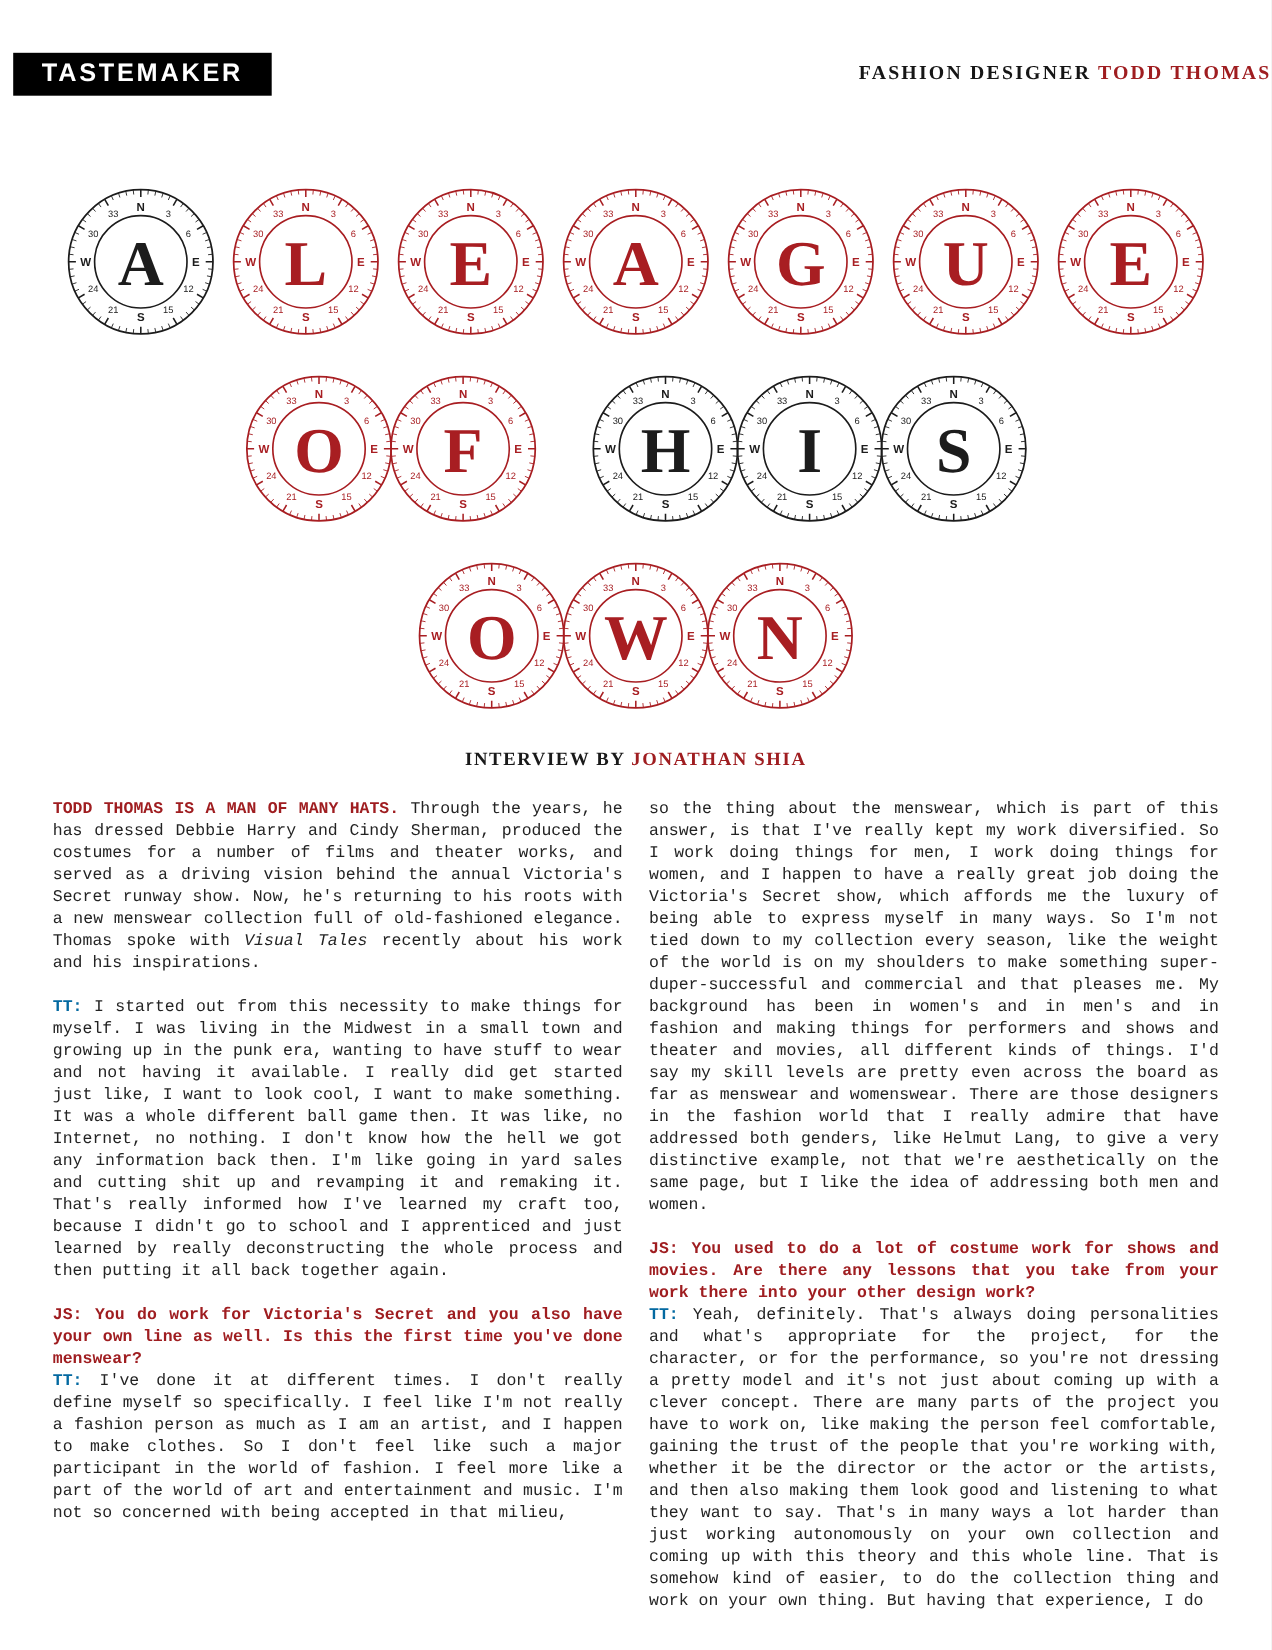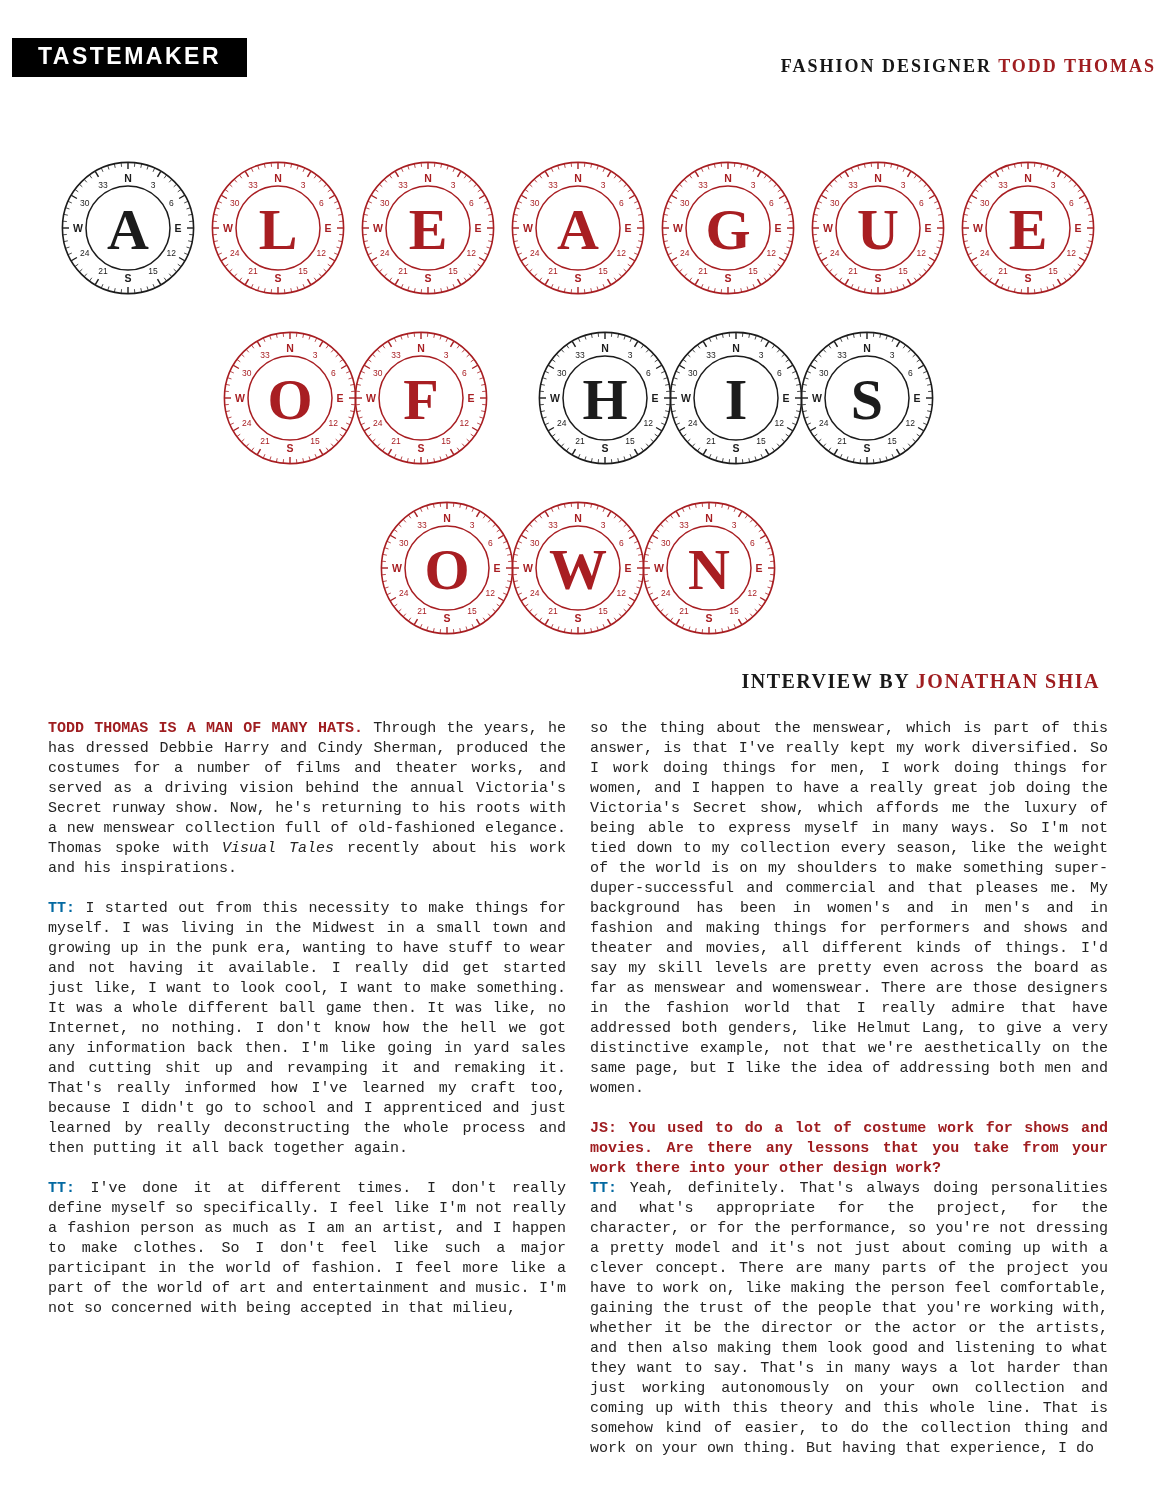--- a/index.html
+++ b/index.html
@@ -6,21 +6,21 @@
   .page{
     position:relative;
     width:1156px;
     height:1500px;
     margin:0 auto;
     background:#ffffff;
     font-family:"Liberation Serif", serif;
     overflow:hidden;
   }
   
-  .page-header{position:relative;height:74px;padding-top:38px;box-sizing:content-box;}
+  .page-header{position:relative;height:74px;padding-top:48px;box-sizing:content-box;}
   .tag-box{
     display:inline-block;
     margin-left:12px;
     background:#000000;
     color:#ffffff;
     font-family:"Liberation Sans", sans-serif;
     font-weight:bold;
     font-size:23px;
     letter-spacing:2.5px;
     padding:5px 26px 7px 26px;
@@ -46,26 +46,26 @@
     justify-content:space-between;
     gap:0;
   }
   .clock-group{display:flex;}
   .clock-group .clock + .clock{margin-left:-5px;}
   .clock-row.spread .clock-group .clock + .clock{margin-left:14px;}
   .clock{width:136px;height:136px;}
   
   .bylines{
     display:flex;
-    justify-content:flex-end;
+    justify-content:center;
     padding:0 56px;
     margin-top:28px;
     font-family:"Liberation Serif", serif;
     font-weight:bold;
-    font-size:20px;
+    font-size:17px;
     letter-spacing:1.5px;
     color:#1a1a1a;
   }
   .bylines .red{color:#9f1d20;}
   
   .article{
     display:flex;
     gap:24px;
     padding:0 48px;
     margin-top:26px;
@@ -1286,20 +1286,21 @@
     </div>
   </div>
 
   <div class="article">
     <div class="col" id="col-left">
         <p class="intro-para"><span class="lead">TODD THOMAS IS A MAN OF MANY HATS.</span> Through the years, he has dressed Debbie Harry and Cindy Sherman, produced the costumes for a number of films and theater works, and served as a driving vision behind the annual Victoria's Secret runway show. Now, he's returning to his roots with a new menswear collection full of old-fashioned elegance. Thomas spoke with <span class="italic">Visual Tales</span> recently about his work and his inspirations.</p>
         <div class="qa-block">
           <p class="a-para"><span class="prefix">TT:</span> I started out from this necessity to make things for myself. I was living in the Midwest in a small town and growing up in the punk era, wanting to have stuff to wear and not having it available. I really did get started just like, I want to look cool, I want to make something. It was a whole different ball game then. It was like, no Internet, no nothing. I don't know how the hell we got any information back then. I'm like going in yard sales and cutting shit up and revamping it and remaking it. That's really informed how I've learned my craft too, because I didn't go to school and I apprenticed and just learned by really deconstructing the whole process and then putting it all back together again.</p>
         </div>
         <div class="qa-block">
+          <p class="q-para">JS: You do work for Victoria's Secret and you also have your own line as well. Is this the first time you've done menswear?</p>
           <p class="a-para"><span class="prefix">TT:</span> I've done it at different times. I don't really define myself so specifically. I feel like I'm not really a fashion person as much as I am an artist, and I happen to make clothes. So I don't feel like such a major participant in the world of fashion. I feel more like a part of the world of art and entertainment and music. I'm not so concerned with being accepted in that milieu,</p>
         </div>
       </div>
     <div class="col" id="col-right">
         <p class="cont-para">so the thing about the menswear, which is part of this answer, is that I've really kept my work diversified. So I work doing things for men, I work doing things for women, and I happen to have a really great job doing the Victoria's Secret show, which affords me the luxury of being able to express myself in many ways. So I'm not tied down to my collection every season, like the weight of the world is on my shoulders to make something super-duper-successful and commercial and that pleases me. My background has been in women's and in men's and in fashion and making things for performers and shows and theater and movies, all different kinds of things. I'd say my skill levels are pretty even across the board as far as menswear and womenswear. There are those designers in the fashion world that I really admire that have addressed both genders, like Helmut Lang, to give a very distinctive example, not that we're aesthetically on the same page, but I like the idea of addressing both men and women.</p>
         <div class="qa-block">
           <p class="q-para">JS: You used to do a lot of costume work for shows and movies. Are there any lessons that you take from your work there into your other design work?</p>
           <p class="a-para"><span class="prefix">TT:</span> Yeah, definitely. That's always doing personalities and what's appropriate for the project, for the character, or for the performance, so you're not dressing a pretty model and it's not just about coming up with a clever concept. There are many parts of the project you have to work on, like making the person feel comfortable, gaining the trust of the people that you're working with, whether it be the director or the actor or the artists, and then also making them look good and listening to what they want to say. That's in many ways a lot harder than just working autonomously on your own collection and coming up with this theory and this whole line. That is somehow kind of easier, to do the collection thing and work on your own thing. But having that experience, I do</p>
         </div>
       </div>

